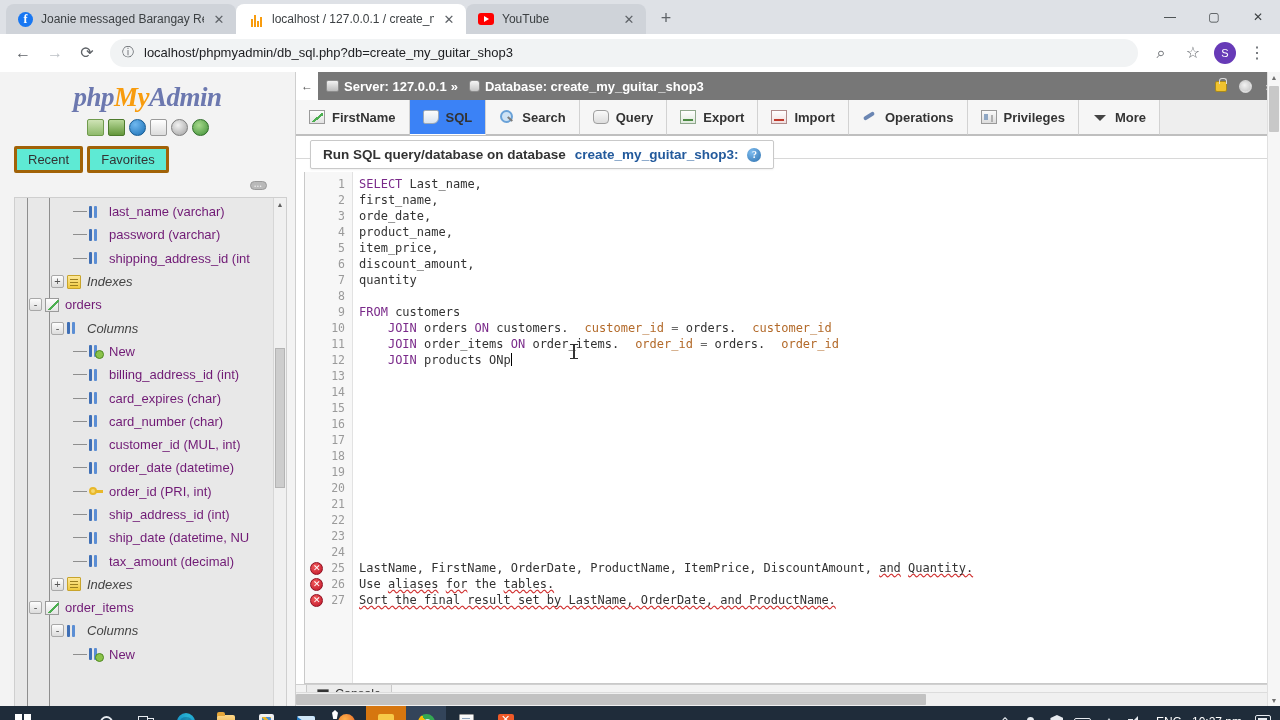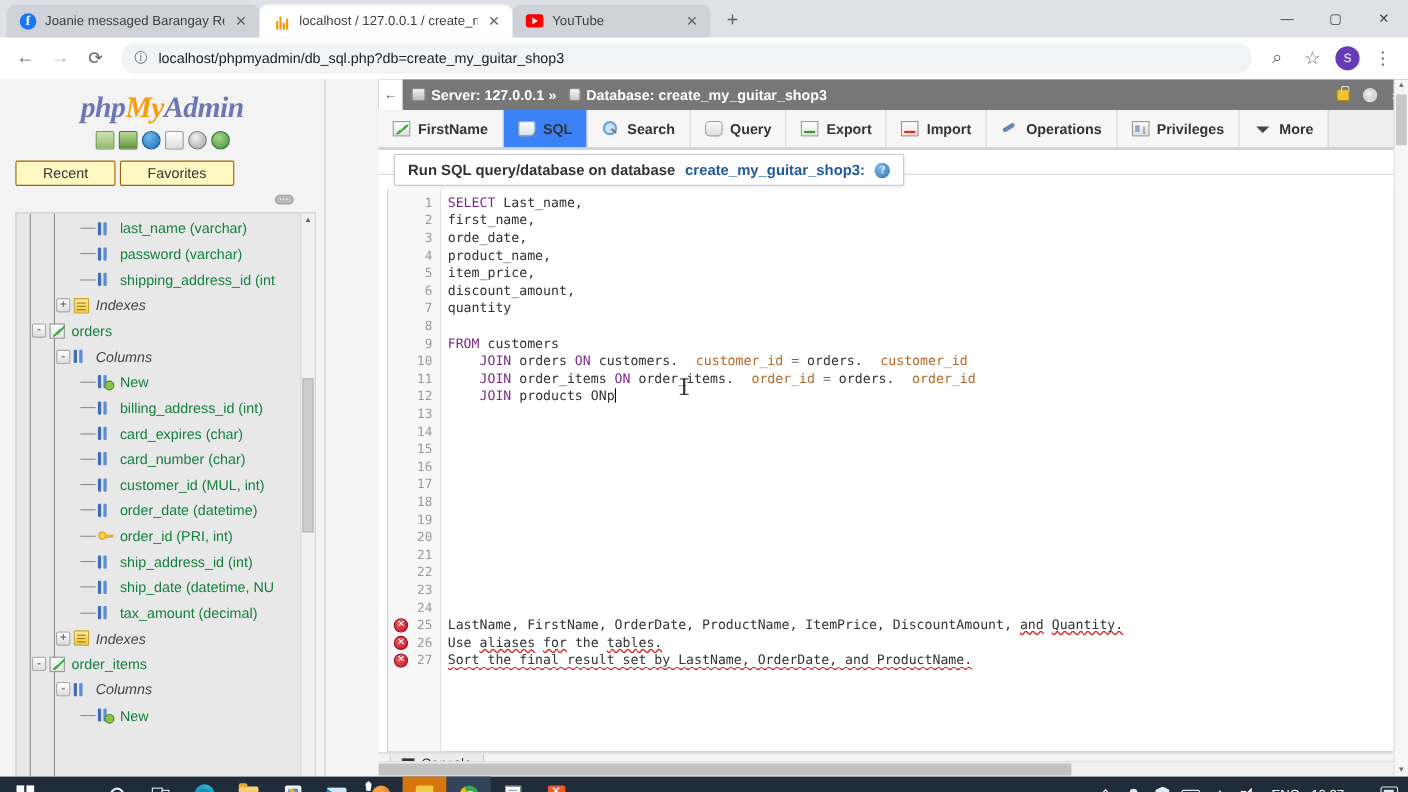--- a/index.html
+++ b/index.html
@@ -121,21 +121,20 @@
     font-size: 11px; display:flex; align-items:center; justify-content:center;
     margin: 0 4px;
   }
 
   
   .pma {
     height: 634px;
     display: flex;
     background: #f3f3f3;
     position: relative;
-    gap: 48px;
   }
 
   
   .pma-nav {
     width: 296px;
     background: #f3f3f3;
     display: flex;
     flex-direction: column;
     border-right: 1px solid #cfcfcf;
     position: relative;
@@ -160,25 +159,25 @@
   .ni-exit { background: linear-gradient(#b9d99a,#63963a); border:1px solid #4d7a2c; }
   .ni-help { background: radial-gradient(circle at 35% 30%, #6fb8ef, #1b6fb5); border-radius:50%; border:1px solid #155a92; }
   .ni-doc  { background: linear-gradient(#ffffff,#dcdcdc); border:1px solid #9a9a9a; }
   .ni-gear { background: radial-gradient(circle at 40% 35%, #f2f2f2, #9e9e9e); border-radius:50%; border:1px solid #7d7d7d; }
   .ni-refresh { background: radial-gradient(circle at 40% 35%, #a6d98b, #3f8f36); border-radius:50%; border:1px solid #2f6e28; }
 
   .pma-tabs-recent {
     display: flex; gap: 4px; padding: 4px 8px 6px 14px;
   }
   .rtab {
-    border: 1px solid #a16207;
-    background: #fef9c3;
+    border: 3px solid #a16207;
+    background: #5eead4;
     border-radius: 2px;
     font-size: 13px;
-    padding: 3px 24px;
+    padding: 3px 11px;
     color: #333;
   }
   .navtools {
     display: flex; justify-content: flex-end; padding: 2px 28px 2px 0;
     height: 18px;
   }
   .pill {
     width: 17px; height: 9px; border-radius: 5px;
     background: #b9b9b9; border: 1px solid #9a9a9a;
     display: flex; align-items: center; justify-content: center;
@@ -259,21 +258,21 @@
   
   .icn-idx {
     background: linear-gradient(#fde89a,#f0c93d);
     border: 1px solid #c8a42c;
     border-radius: 1px;
   }
   .icn-idx::after {
     content:""; position:absolute; left:2px; top:3px; right:2px; height:1px;
     background:#9c7f20; box-shadow: 0 3px 0 #9c7f20, 0 6px 0 #9c7f20;
   }
-  .tlabel { color: #15803d; }
+  .tlabel { color: #701a75; }
   .tlabel.ital { font-style: italic; color: #444; }
 
   .vline {
     position: absolute; width: 1px; background: #8e8e8e; top: 0; bottom: 0;
   }
 
   .tree-scroll {
     position: absolute; right: 0; top: 0; bottom: 0; width: 13px;
     background: #f0f0f0; border-left: 1px solid #d6d6d6;
   }

